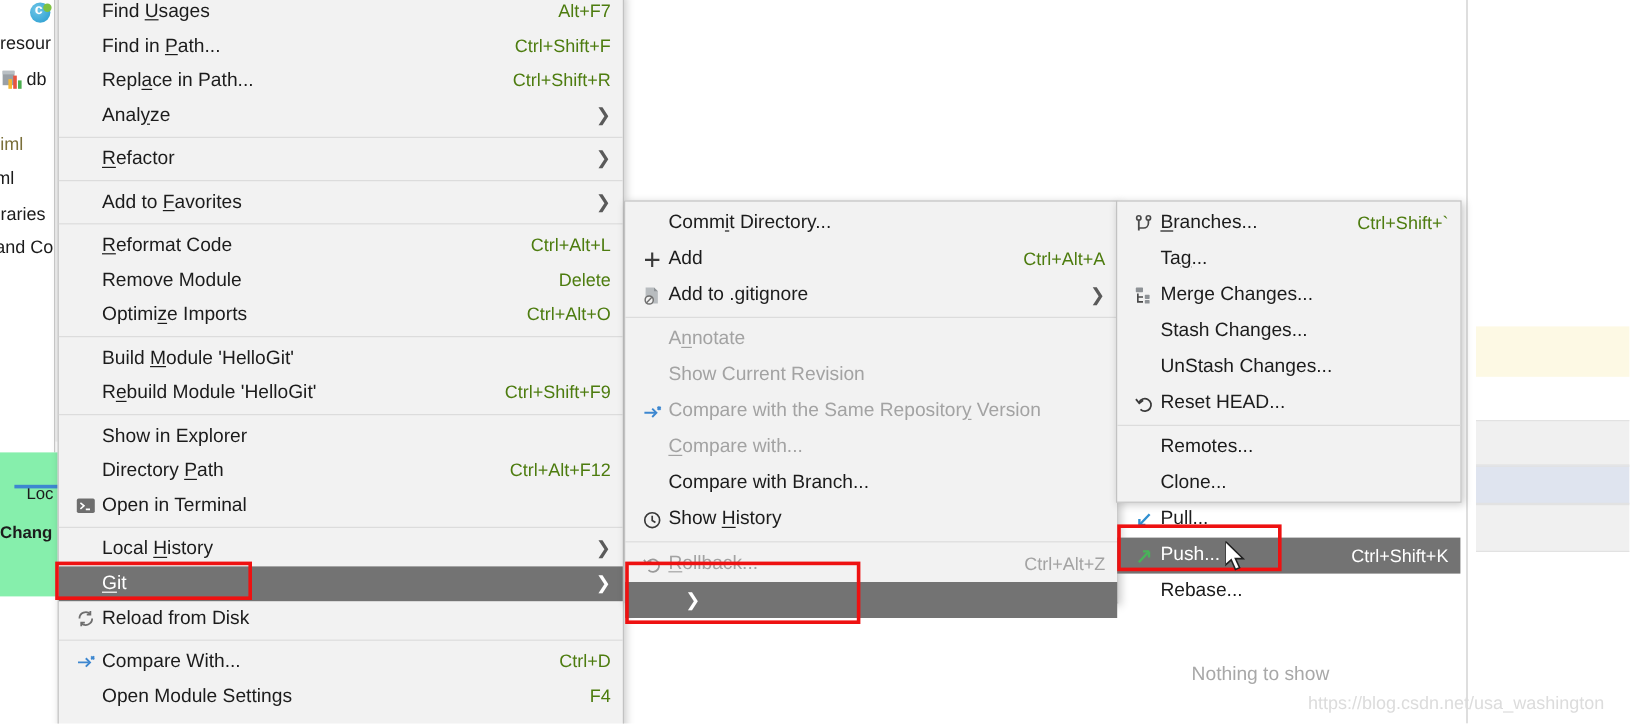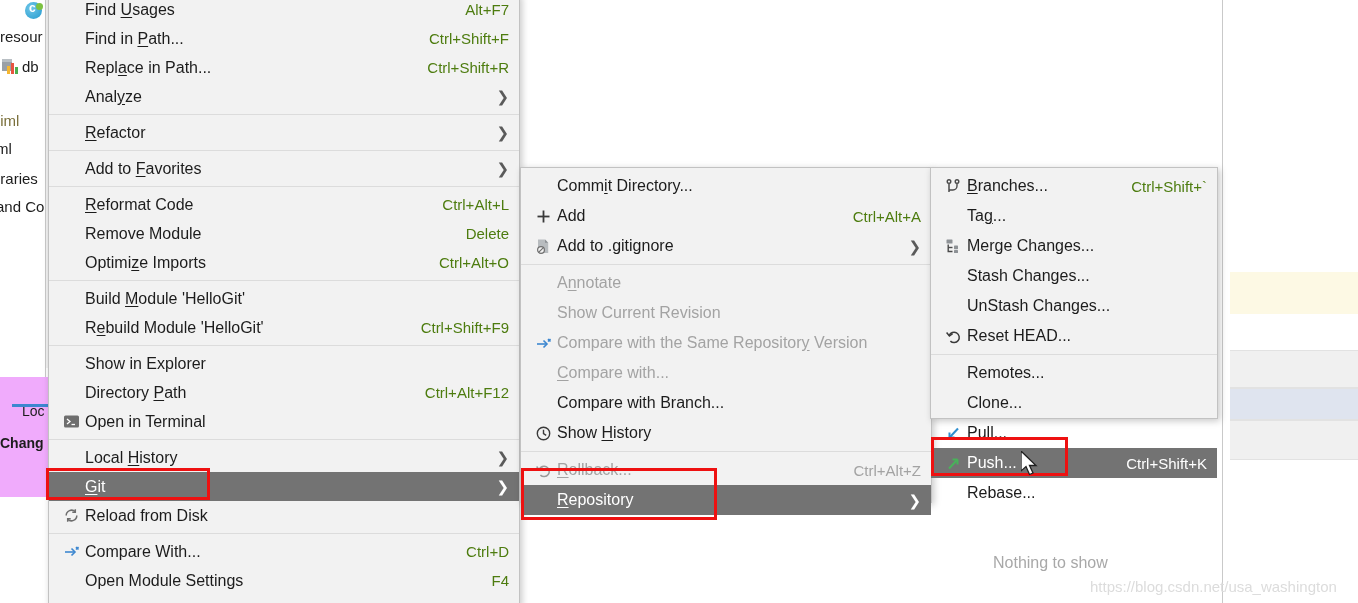--- a/index.html
+++ b/index.html
@@ -35,21 +35,21 @@
   .proj-icon-c::before {
     content: ""; position: absolute; right: -1px; top: 1px;
     width: 7px; height: 7px; border-radius: 50%;
     background: #7dc242;
   }
   .db-icon {
     position: absolute; left: 2px; top: 1px; width: 20px; height: 16px;
   }
   .left-tabs {
     position: absolute; left: 0; top: 377px; width: 70px; height: 120px;
-    background: #f0abfc; border-right: 1px solid #c9c9c9;
+    background: #86efac; border-right: 1px solid #c9c9c9;
     overflow: hidden;
   }
   .ltab {
     position: absolute; white-space: nowrap;
     font-size: 14px; color: #1c1c1c;
   }
   .ltab.active { font-weight: bold; }
   .ltab-underline {
     position: absolute; left: 12px; top: 27px; width: 50px; height: 3px;
     background: #3d87d0;
@@ -411,21 +411,20 @@
           <svg width="17" height="17" viewBox="0 0 17 17">
             <path d="M4.2 7.5a5.2 5.2 0 1 1 1.2 5.6" stroke="#9a9a9a" stroke-width="1.5" fill="none"></path>
             <path d="M1.6 4.6 L4.4 8 L7.6 5.6" stroke="#9a9a9a" stroke-width="1.5" fill="none"></path>
           </svg>
         </span>
         <span class="lbl"><u>R</u>ollback...</span>
         <span class="acc">Ctrl+Alt+Z</span>
       </div>
       <div class="mi sel">
         <span class="ic"></span>
-        <span class="lbl"><u>R</u>epository</span>
         <span class="arrow">❯</span>
       </div>
     </div>
 
   <div class="menu menu3" id="menu3">
       <div class="mi">
         <span class="ic">
           <svg width="17" height="17" viewBox="0 0 17 17">
             <circle cx="4" cy="3.6" r="1.8" fill="none" stroke="#4a4a4a" stroke-width="1.4"></circle>
             <circle cx="12" cy="3.6" r="1.8" fill="none" stroke="#4a4a4a" stroke-width="1.4"></circle>

